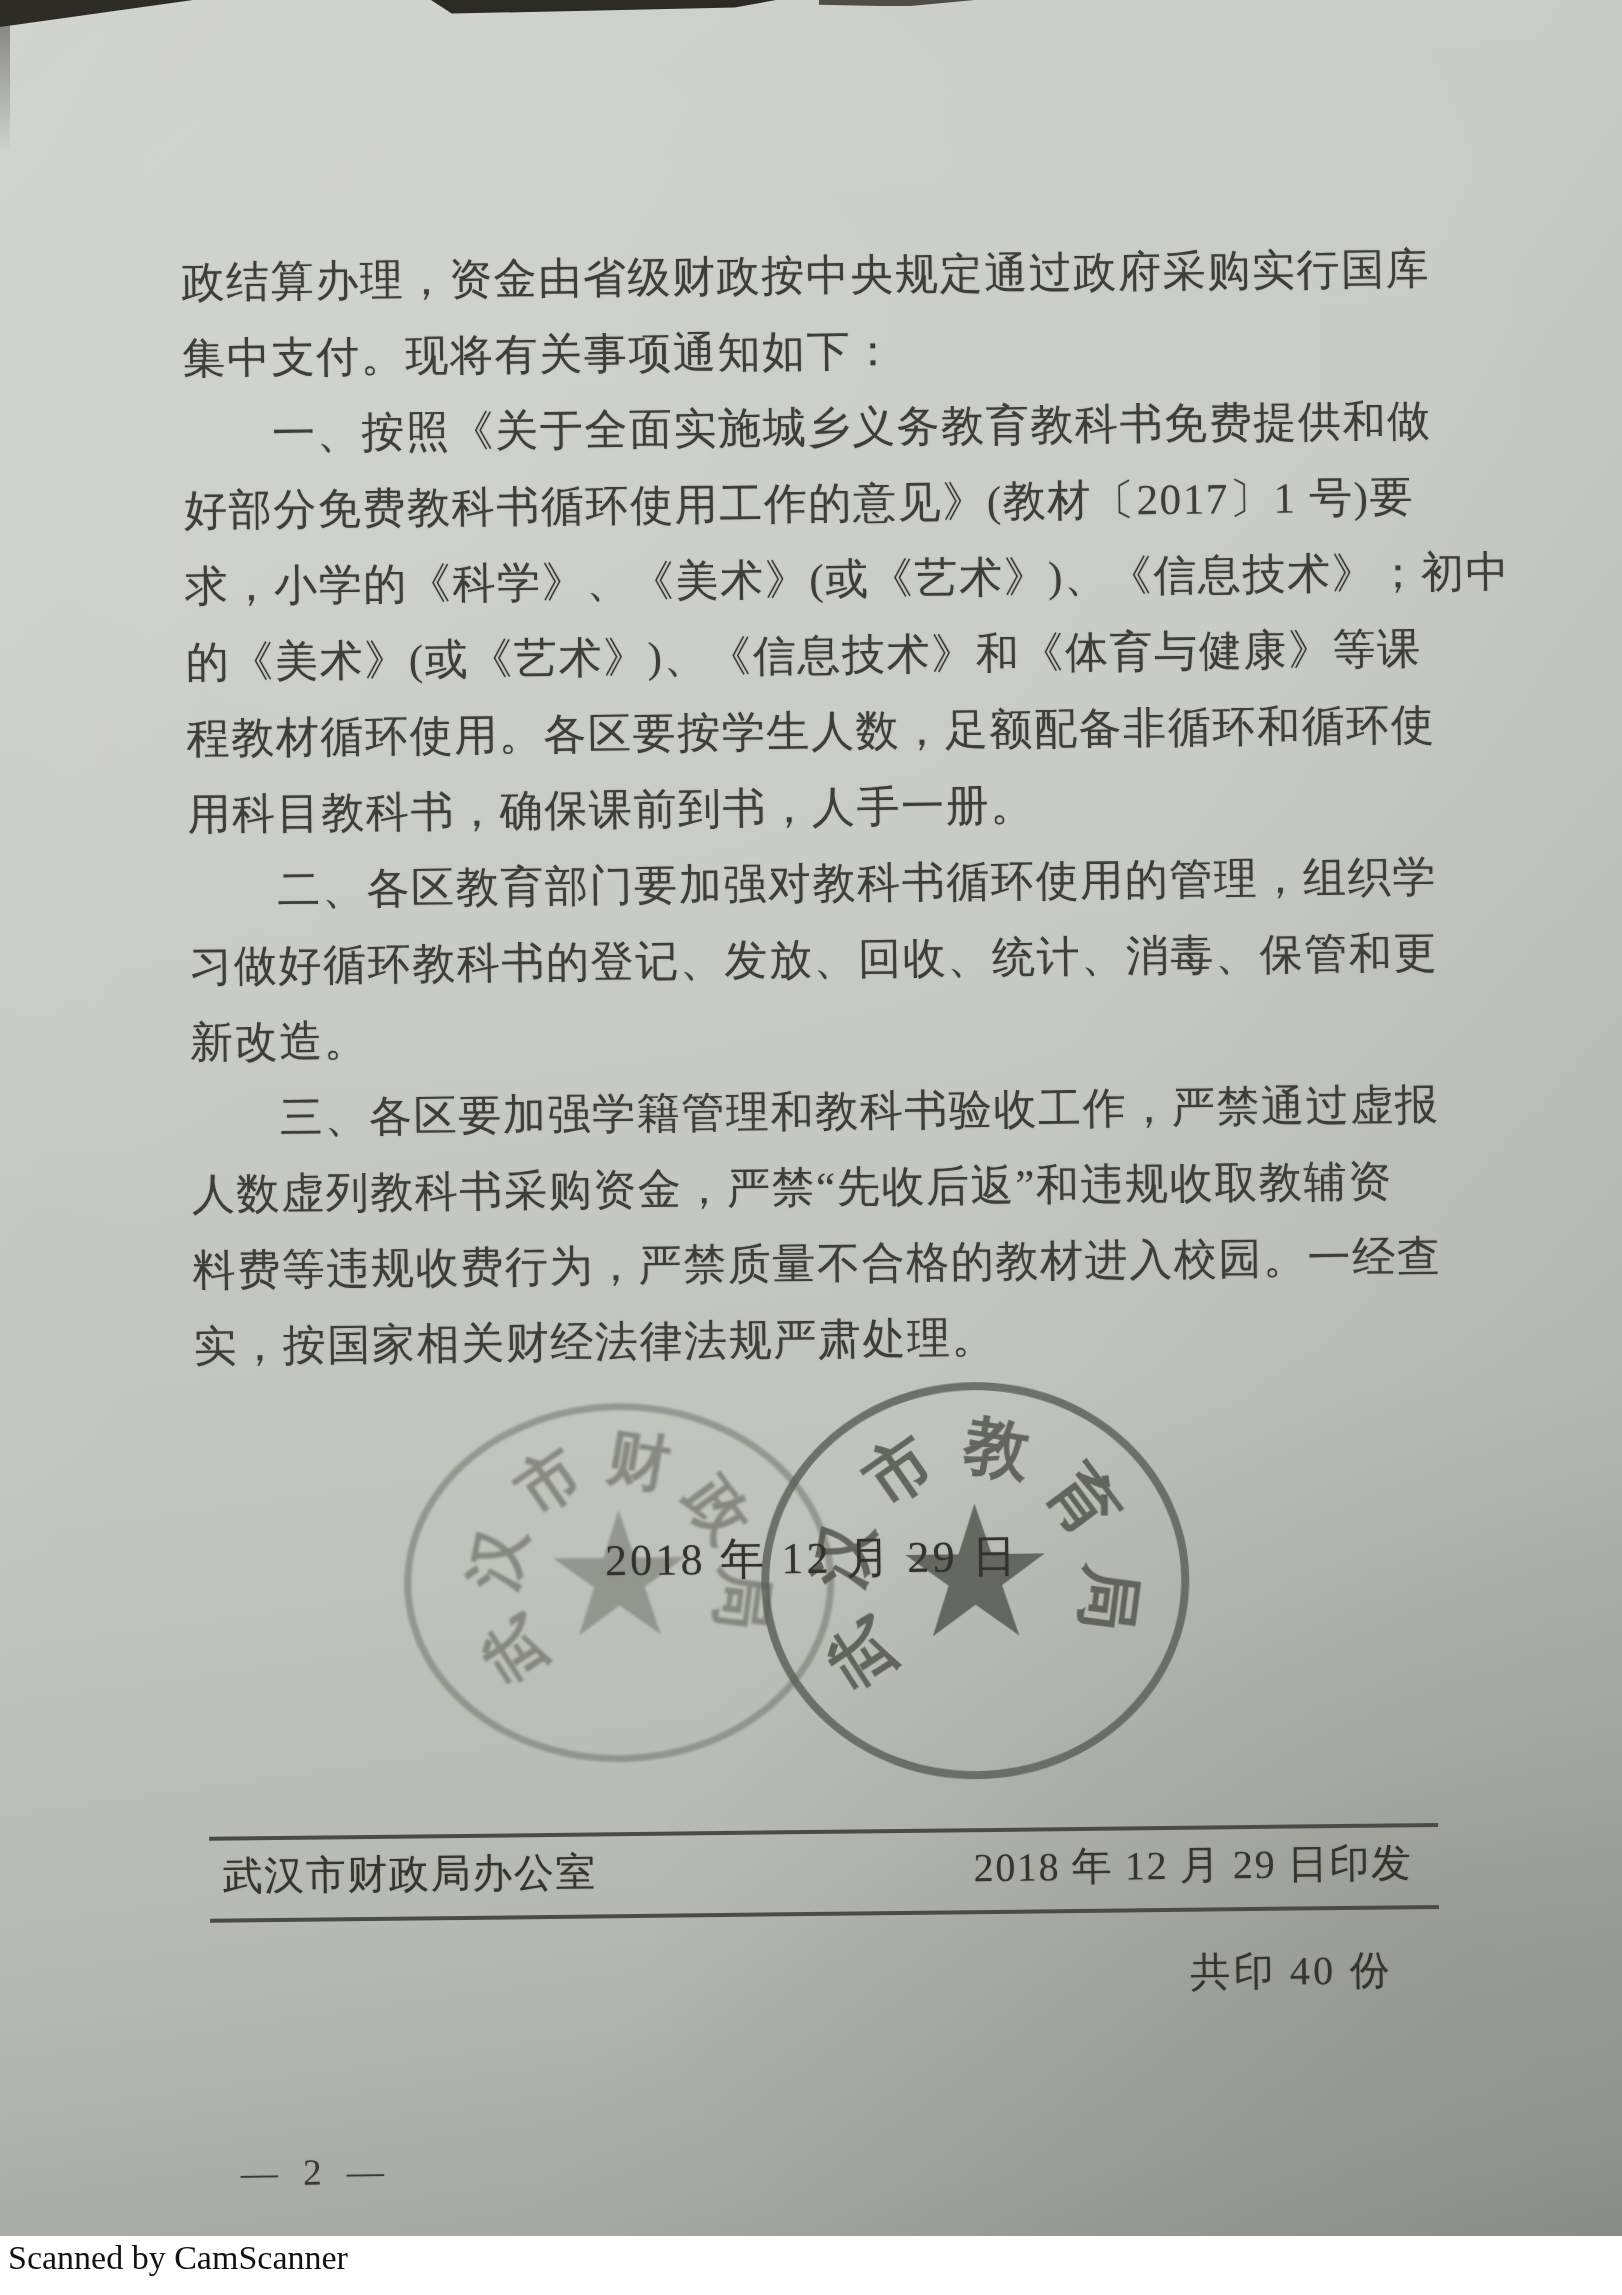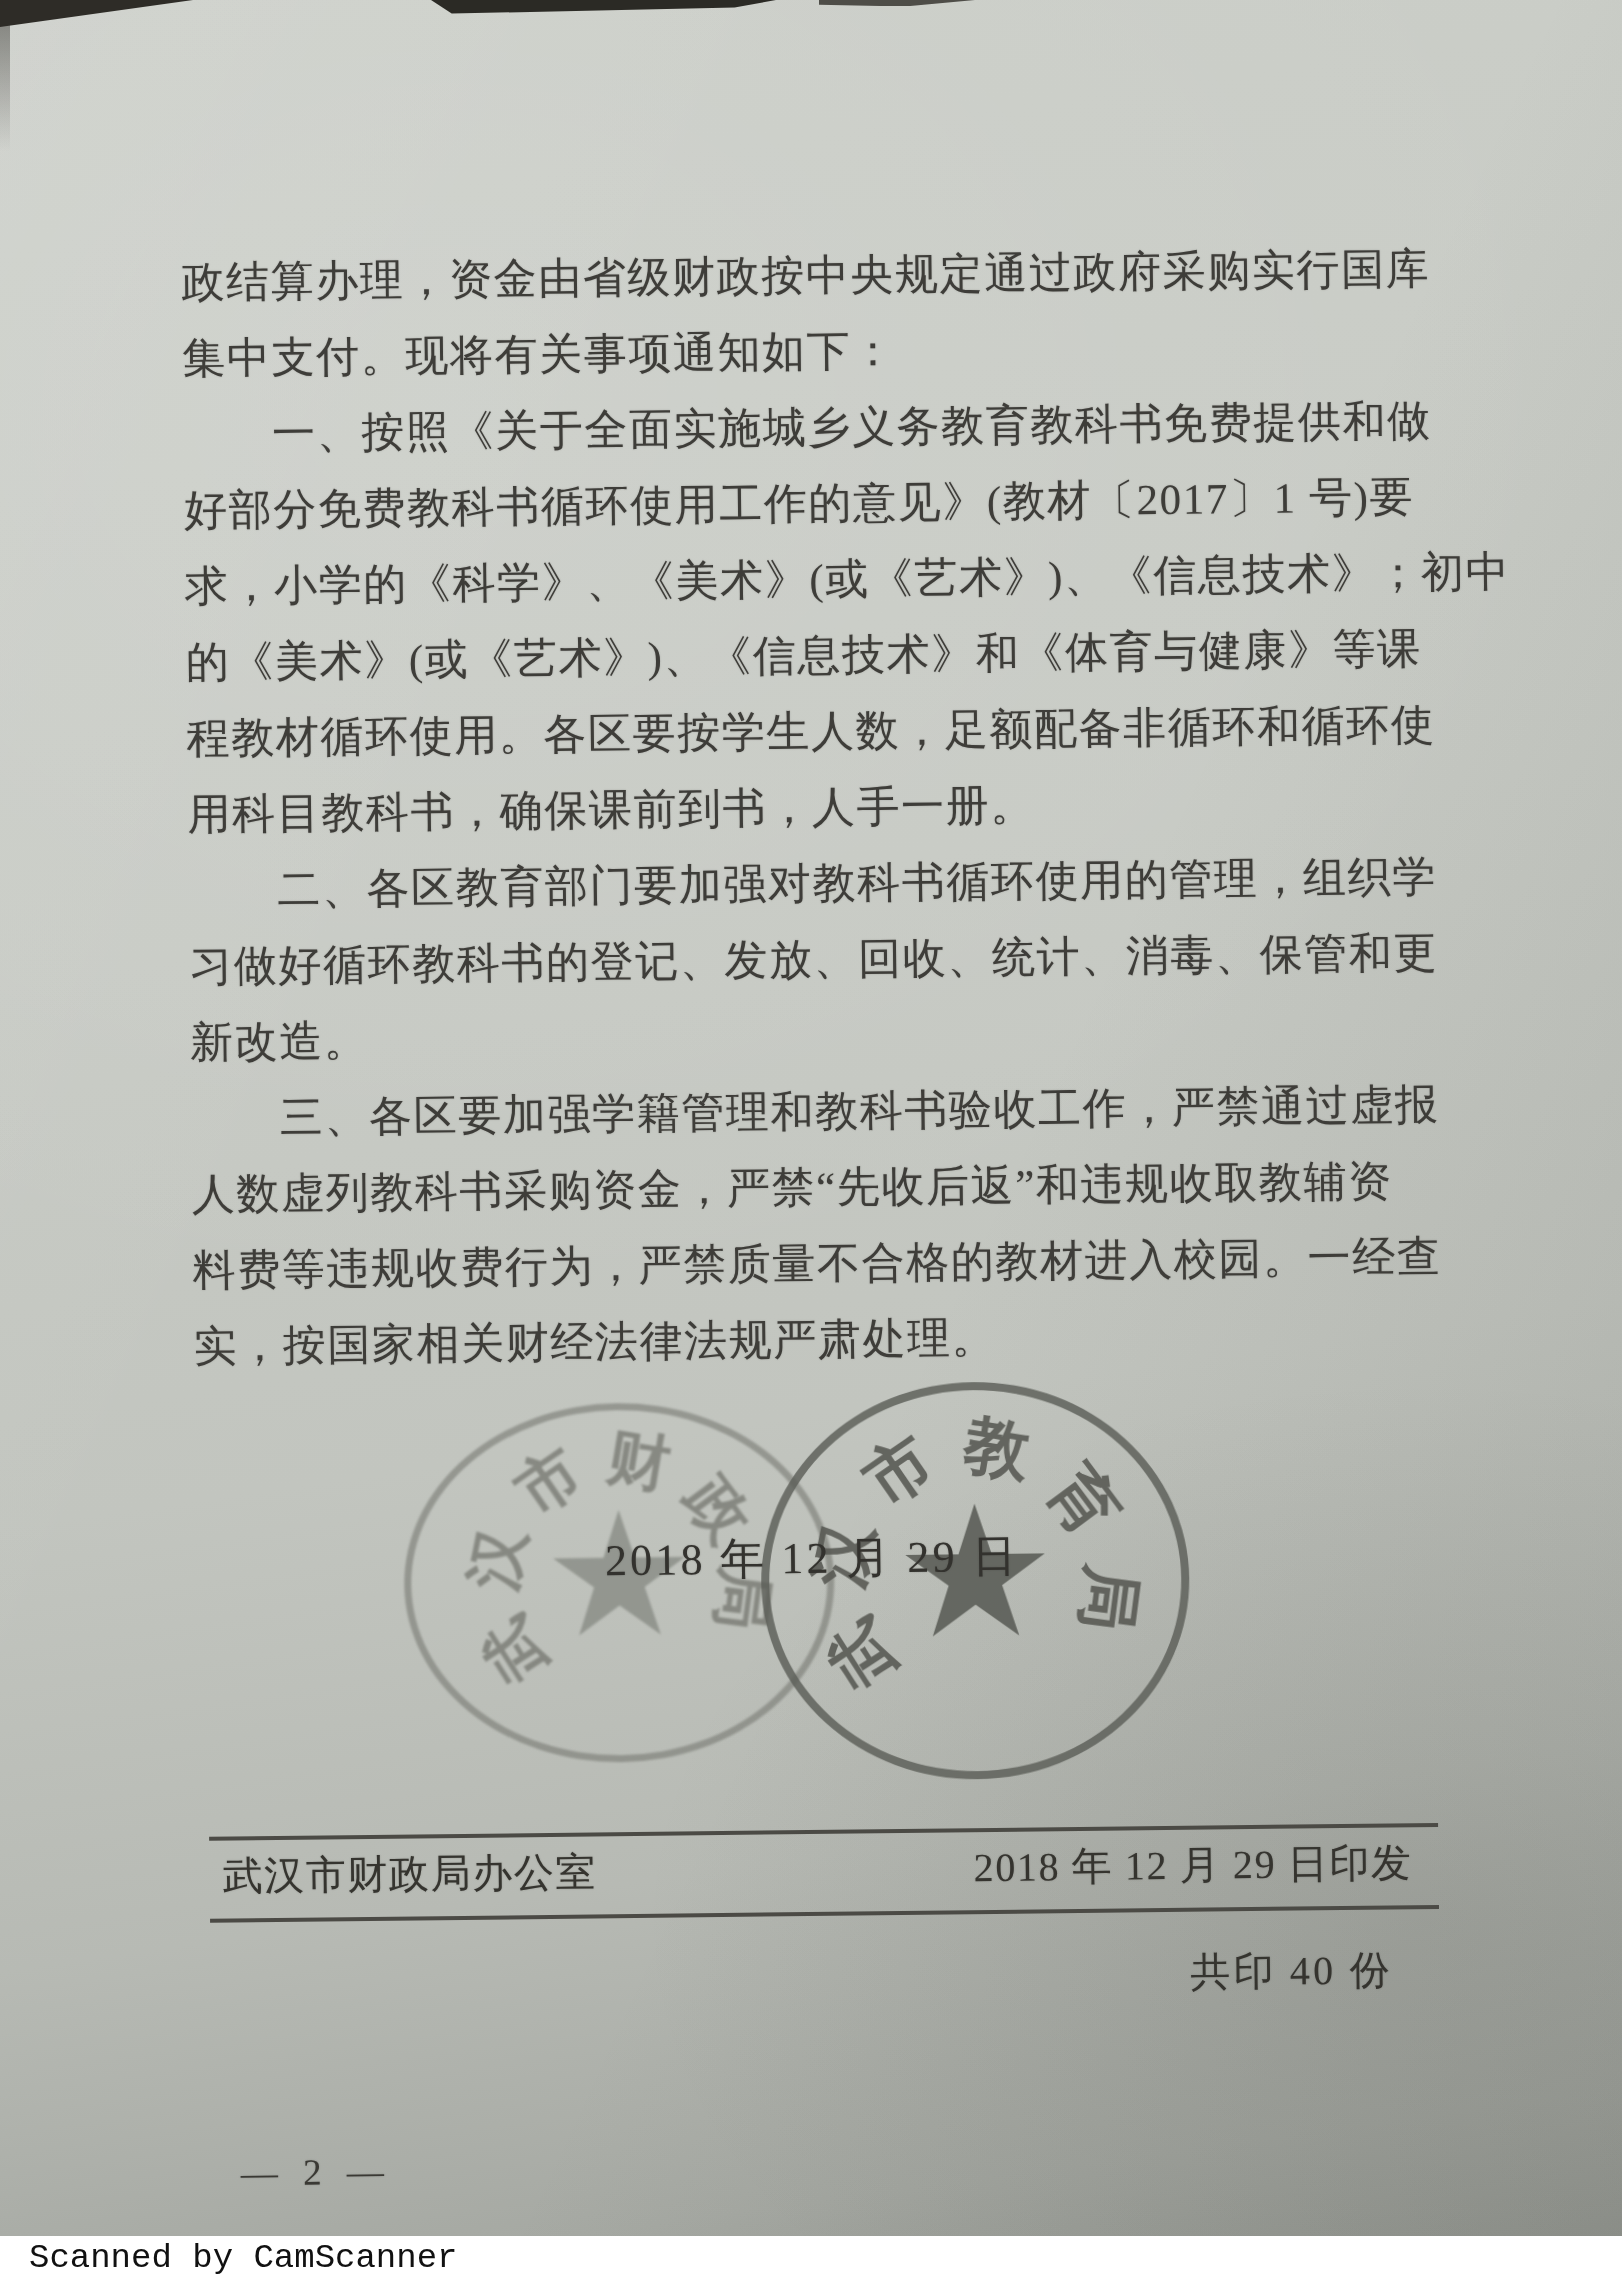--- a/index.html
+++ b/index.html
@@ -111,22 +111,22 @@
     font-size:37px;color:#3a3934;letter-spacing:8px;
     text-shadow:0 0 1.6px rgba(58,57,52,0.35);
   }
   
   .scanner-bar{
     position:absolute;left:0;top:2236px;width:1622px;height:60px;
     background:#ffffff;z-index:8;
   }
   .scanner-label{
     position:absolute;left:8px;top:3.2px;
-    font-family:Liberation Mono, monospace;
-    font-size:34px;color:#111111;margin-left:21px;
+    font-family:Liberation Serif, serif;
+    font-size:34px;color:#111111;
   }
 </style>
 </head>
 <body>
 
 <div class="scan-root">
 
   <div class="paper"></div>
   <div class="shade-diag"></div>
 

